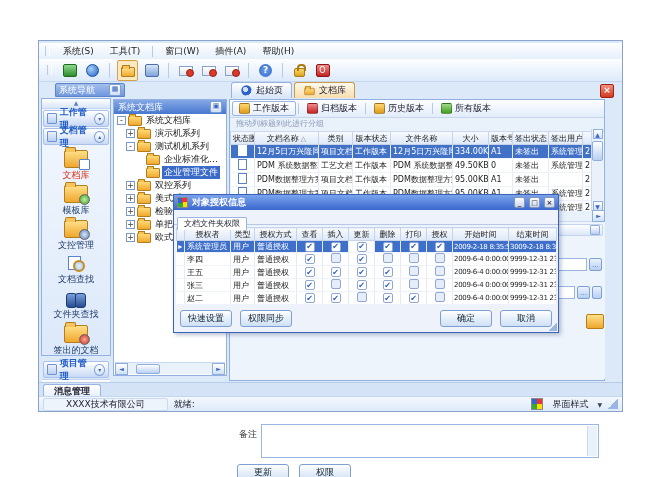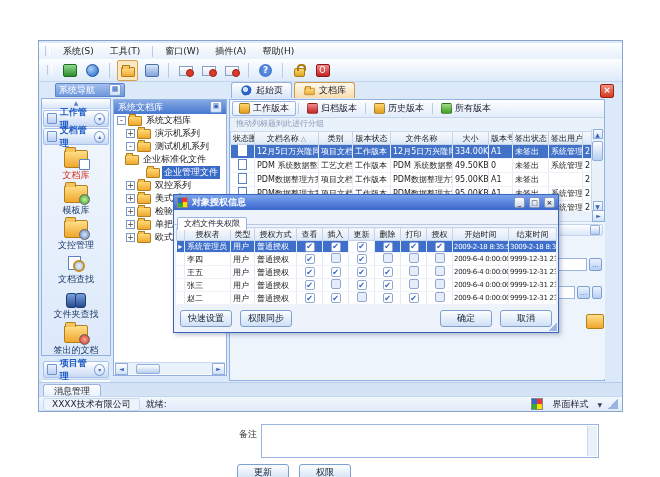--- a/index.html
+++ b/index.html
@@ -115,23 +115,23 @@
   .finput{position:absolute;height:13px;background:#fff;border:1px solid #9ab5e2;box-sizing:border-box;}
   .fbtn{position:absolute;width:13px;height:13px;background:linear-gradient(#eaf2fd,#b8cff2);border:1px solid #7d9fd4;border-radius:2px;font-size:7px;text-align:center;line-height:12px;color:#3a66c0;box-sizing:border-box;}
   .ffolder{position:absolute;width:16px;height:13px;background:linear-gradient(#ffe08a,#efa72c);border:1px solid #b47d1d;border-radius:2px;}
   .remarklbl{position:absolute;left:8px;top:206px;font-size:9px;color:#333;}
   .remarkbox{position:absolute;left:30px;top:202px;width:338px;height:34px;background:#fff;border:1px solid #9ab5e2;box-sizing:border-box;}
   .remarkbox .rv{position:absolute;right:1px;top:1px;bottom:1px;width:9px;background:#e9f1fb;border-left:1px solid #c9d9ef;}
   .btnrow{position:absolute;left:6px;top:242px;display:flex;gap:10px;}
   .xpbtn{min-width:38px;height:15px;background:linear-gradient(#fdfefe,#cfe0f5);border:1px solid #7da0d4;border-radius:3px;font-size:9px;color:#123;text-align:center;line-height:14px;padding:0 6px;}
   
   .msgstrip{position:absolute;left:0;top:341px;right:0;height:14px;background:#d5e3f6;border-top:1px solid #b7cbe8;}
-  .msgtab{position:absolute;left:4px;top:1px;height:13px;padding:0 10px;background:linear-gradient(#ffffff,#e4eefb);border:1px solid #9ab5e2;border-bottom:none;border-radius:3px 3px 0 0;font-size:9px;line-height:12px;color:#223;}
+  .msgtab{position:absolute;left:4px;top:1px;height:13px;padding:0 10px;background:linear-gradient(#ffffff,#e4eefb);border:1px solid #9ab5e2;border-bottom:none;border-radius:3px 3px 0 0;font-size:9px;line-height:12px;color:#223;font-weight:bold;}
   .statusbar{position:absolute;left:0;top:355px;right:0;height:15px;background:linear-gradient(#f3f8fe,#dfeaf9);border-top:1px solid #c5d6ef;display:flex;align-items:center;font-size:9px;color:#223;padding:0 4px;gap:6px;box-sizing:border-box;}
-  .ssec{border:1px solid #c9d9ef;border-radius:2px;padding:0 8px;height:11px;line-height:10px;background:#edf4fc;}
+  .ssec{border:1px solid #c9d9ef;border-radius:2px;padding:0 22px;height:11px;line-height:10px;background:#edf4fc;}
   .sspace{flex:1;}
   .palette{width:10px;height:10px;border:1px solid #888;background:conic-gradient(#e33 0 25%,#fd0 0 50%,#3a3 0 75%,#36c 0 100%);}
   .stylebtn{display:flex;align-items:center;gap:9px;}
   .dropar{font-size:6px;color:#345;}
   .grip{width:10px;height:10px;background:linear-gradient(135deg,transparent 50%,#9ab5e2 50%);}
   
   .dialog{position:absolute;left:134px;top:153px;width:386px;height:139px;background:#eef3fb;border:1px solid #3a62b8;box-shadow:2px 2px 4px rgba(60,80,120,.35);z-index:10;box-sizing:border-box;}
   .dtitle{height:15px;background:linear-gradient(#7aa3ed,#3a67ce);display:flex;align-items:center;gap:4px;padding:0 3px;color:#fff;font-size:9px;font-weight:bold;}
   .dtitle .sp{flex:1;}
   .wbtn{width:11px;height:11px;background:linear-gradient(#fdfefe,#c9d6ea);border:1px solid #8496b5;border-radius:2px;font-size:7px;line-height:10px;text-align:center;color:#334;box-sizing:border-box;}
@@ -293,21 +293,21 @@
           <div class="trow" style="padding-left: 12px;">
             <span class="exp">+</span>
             <span class="fold"></span>
             <span class="tlabel">演示机系列</span>
           </div>
           <div class="trow" style="padding-left: 12px;">
             <span class="exp">-</span>
             <span class="fold"></span>
             <span class="tlabel">测试机机系列</span>
           </div>
-          <div class="trow" style="">
+          <div class="trow" style="padding-left: 21px;">
             <span class="expsp"></span>
             <span class="fold"></span>
             <span class="tlabel">企业标准化文件</span>
           </div>
           <div class="trow" style="padding-left: 21px;">
             <span class="expsp"></span>
             <span class="fold"></span>
             <span class="tlabel tsel">企业管理文件</span>
           </div>
           <div class="trow" style="padding-left: 12px;">

